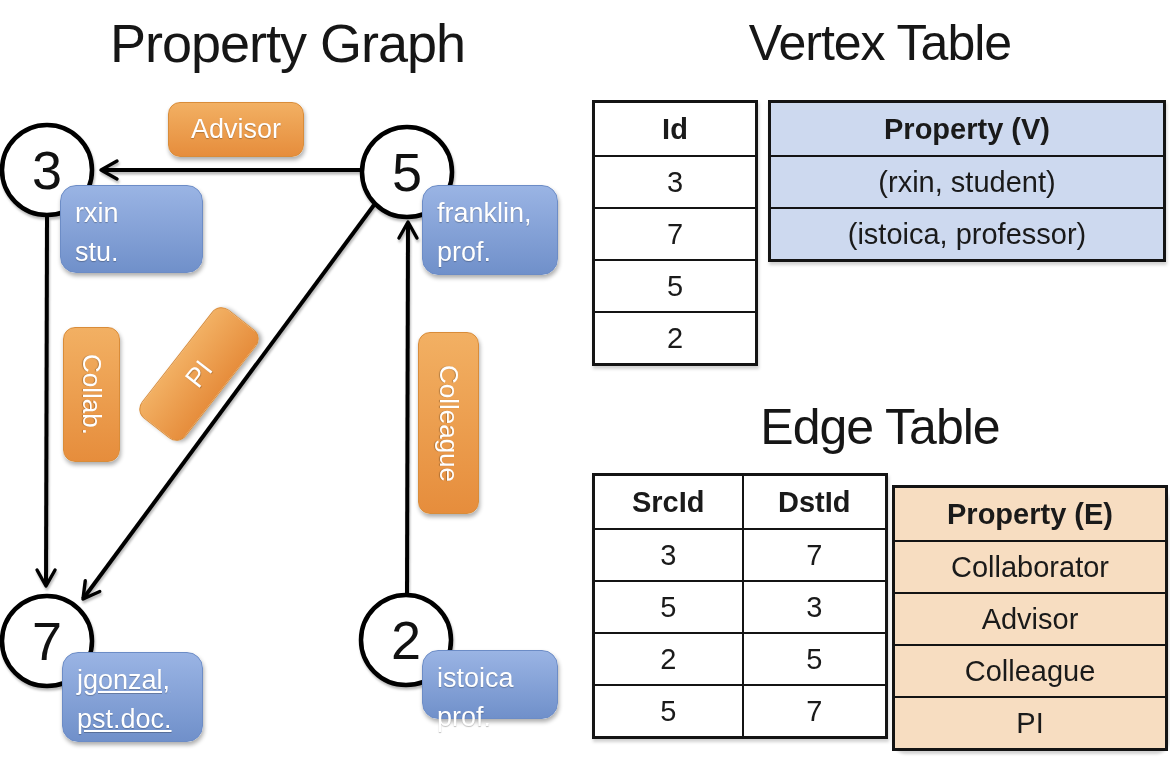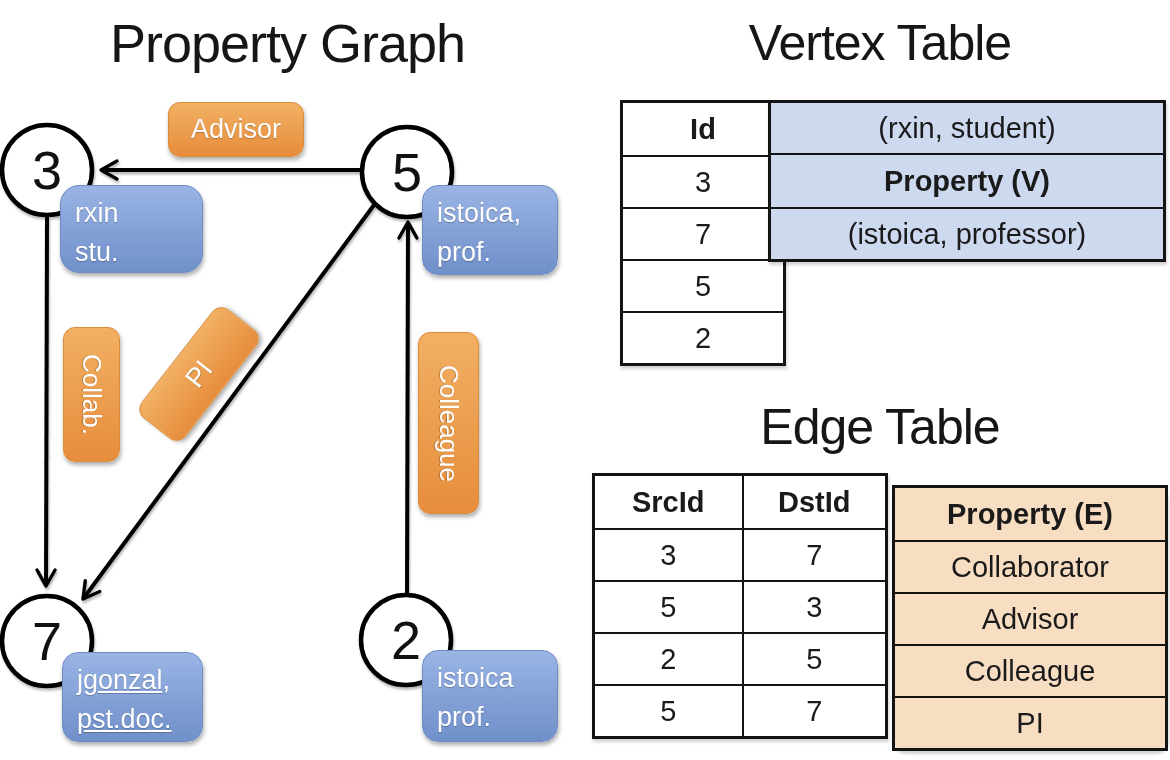--- a/index.html
+++ b/index.html
@@ -98,46 +98,46 @@
 
   <div class="lbl olbl" style="left:168px; top:102px; width:134px; height:53px;">Advisor</div>
   <div class="lbl olbl vert" style="left:63px; top:327px; width:55px; height:133px;">
     <span>Collab.</span>
   </div>
   <div class="lbl olbl lbl-pi" style="left:130px; top:346px; width:136px; height:54px;">PI</div>
   <div class="lbl olbl vert" style="left:418px; top:332px; width:59px; height:180px;">
     <span>Colleague</span>
   </div>
 
-  <div class="lbl blbl" style="left:60px; top:185px; width:143px; height:88px;border-radius:19px;">
+  <div class="lbl blbl" style="left:60px; top:185px; width:143px; height:88px;">
     <div>
         <div>rxin</div>
          <div>stu.</div>
       </div>
   </div>
   <div class="lbl blbl" style="left:422px; top:185px; width:136px; height:90px;">
     <div>
-        <div>istoica,</div>
+        <div>franklin,</div>
          <div>prof.</div>
       </div>
   </div>
   <div class="lbl blbl" style="left:62px; top:652px; width:141px; height:90px;text-decoration:underline;">
     <div>
         <div>jgonzal,</div>
          <div>pst.doc.</div>
       </div>
   </div>
-  <div class="lbl blbl" style="left:422px; top:650px; width:136px; height:92px;">
+  <div class="lbl blbl" style="left:422px; top:650px; width:136px; height:69px;">
     <div>
         <div>istoica</div>
          <div>prof.</div>
       </div>
   </div>
 
-  <table class="tbl" style="left:620px; top:100px; width:166px;">
+  <table class="tbl" style="left:592px; top:100px; width:166px;">
     <tbody>
         <tr>
       <th>Id</th>
         </tr>
     <tr>
       <td>3</td>
         </tr>
     <tr>
       <td>7</td>
         </tr>
@@ -146,24 +146,24 @@
         </tr>
     <tr>
       <td>2</td>
         </tr>
   </tbody>
     </table>
 
   <table class="tbl filled-v" style="left:768px; top:100px; width:398px;">
     <tbody>
         <tr>
+      <th>Property (V)</th>
+        </tr>
+    <tr>
       <td>(rxin, student)</td>
-        </tr>
-    <tr>
-      <th>Property (V)</th>
         </tr>
     <tr>
       <td>(istoica, professor)</td>
         </tr>
   </tbody>
     </table>
 
   <table class="tbl" style="left:592px; top:473px; width:296px;">
     <tbody>
         <tr>

